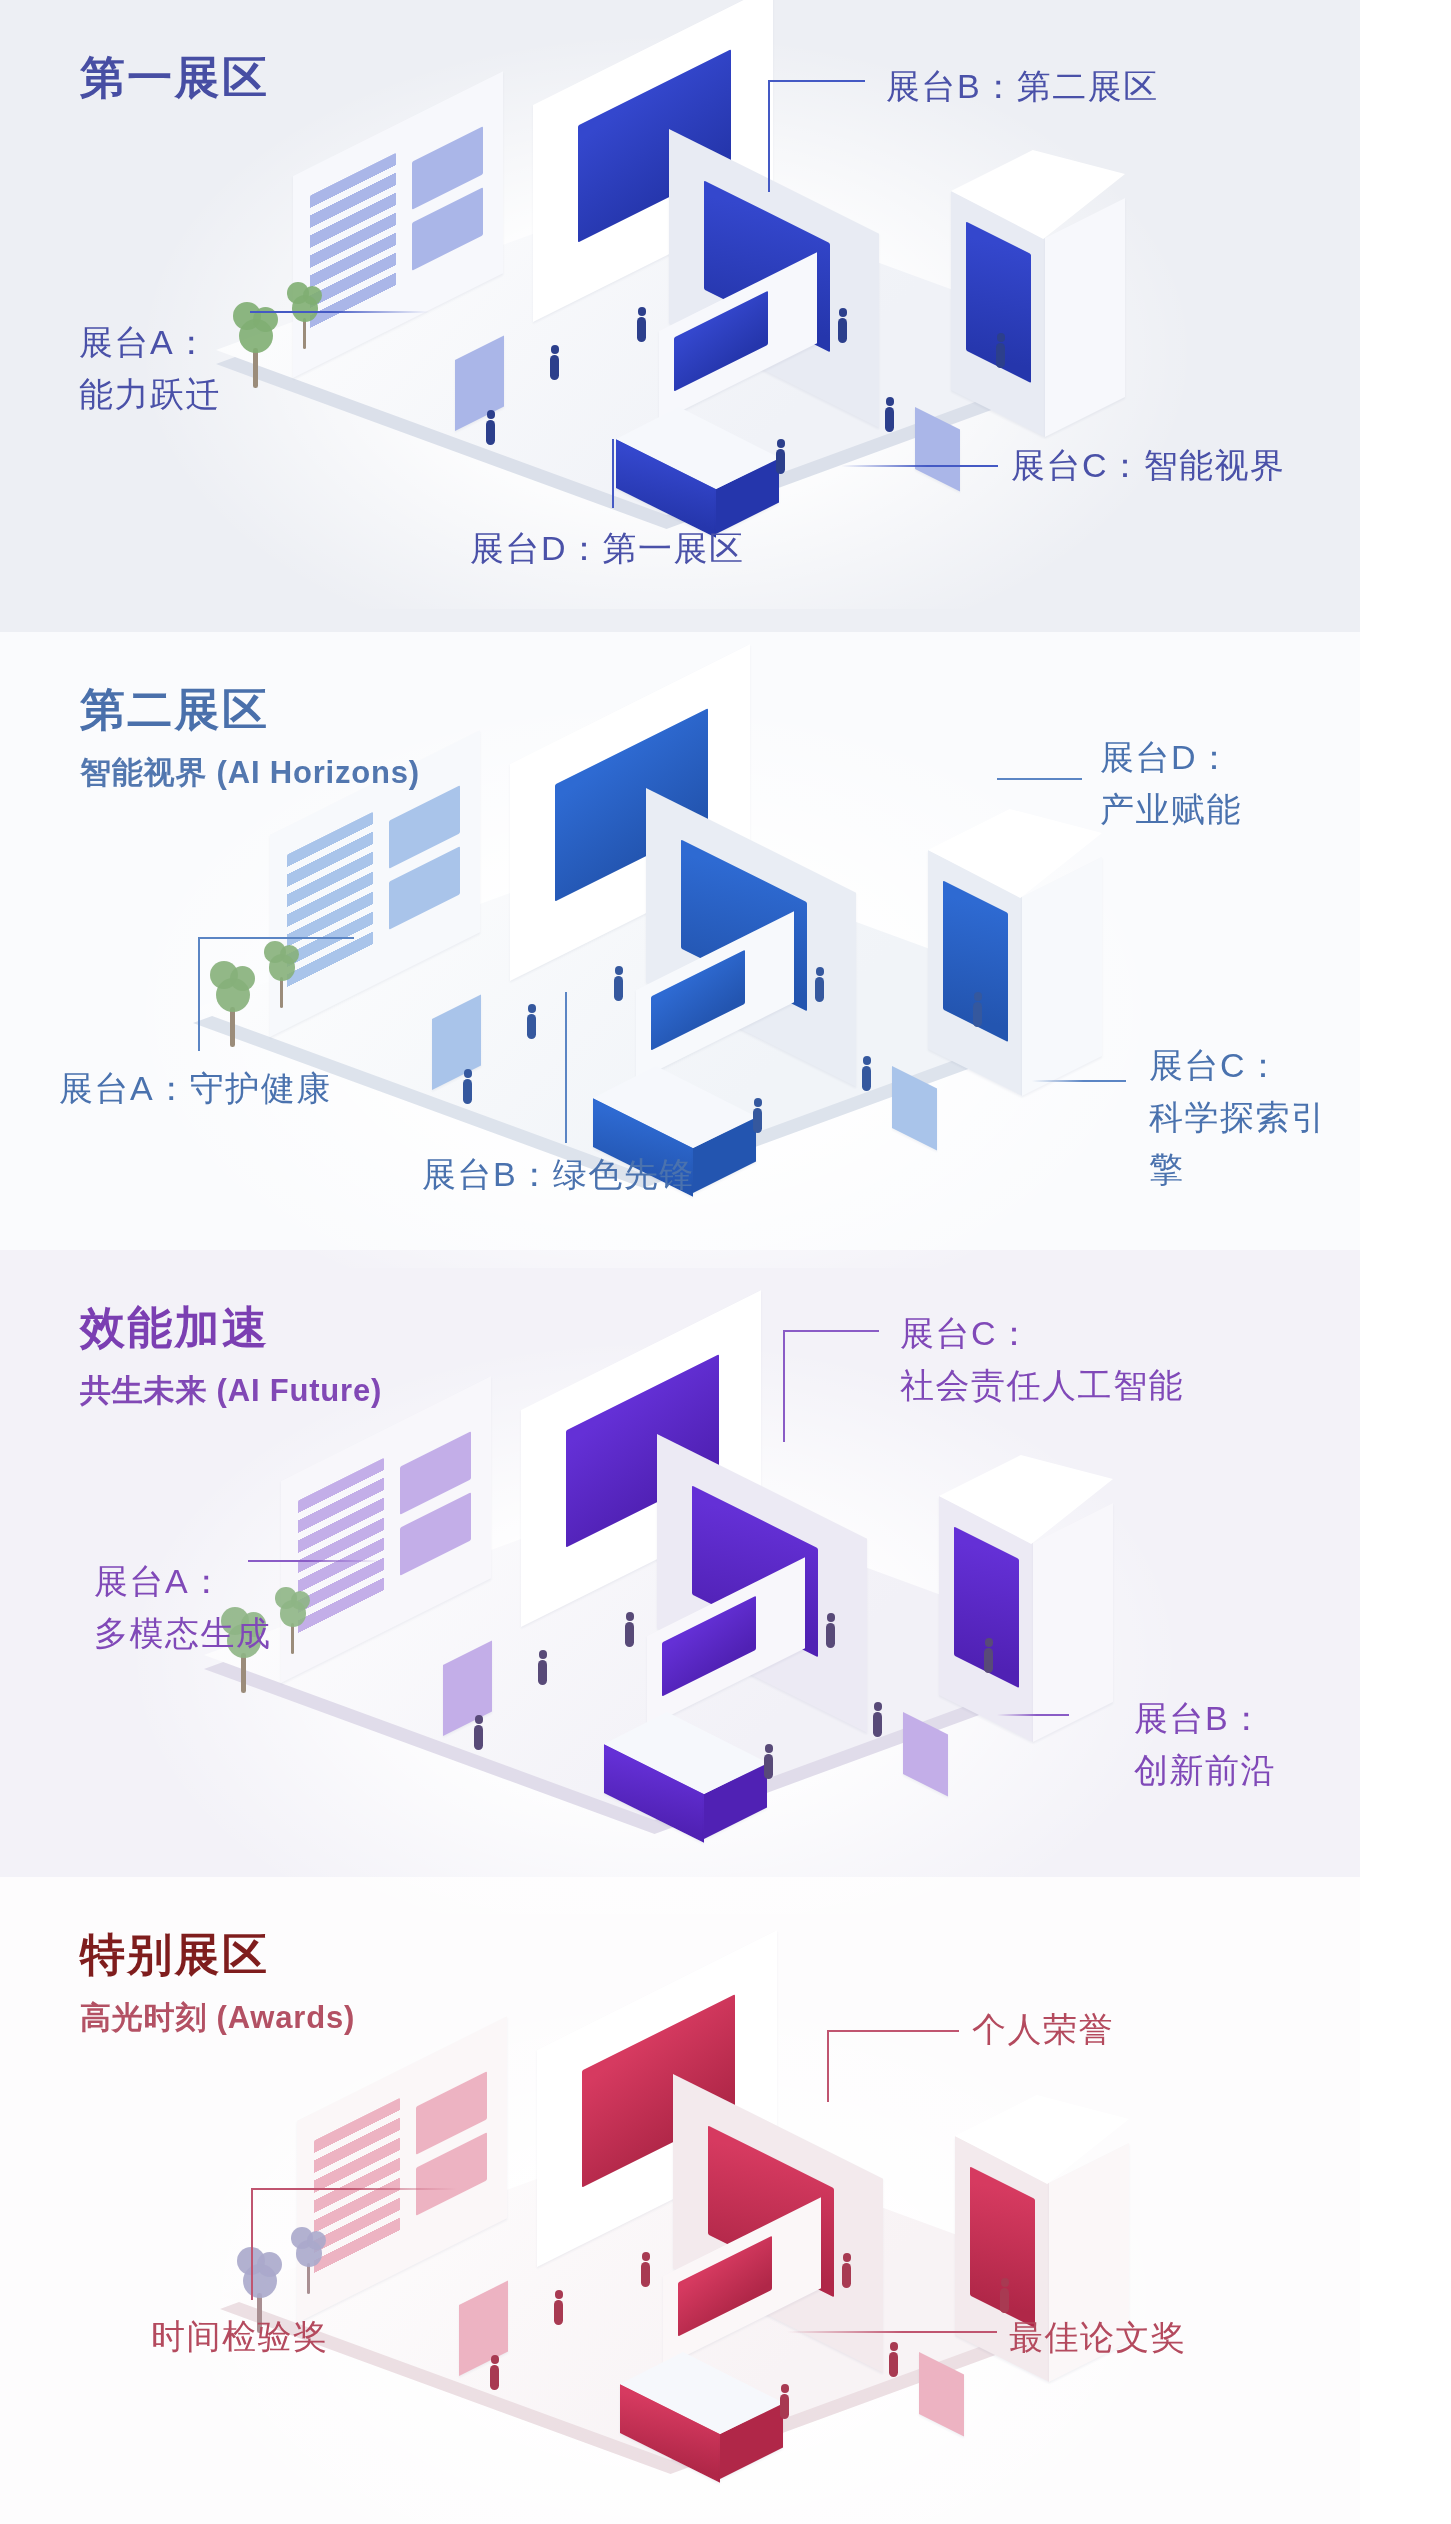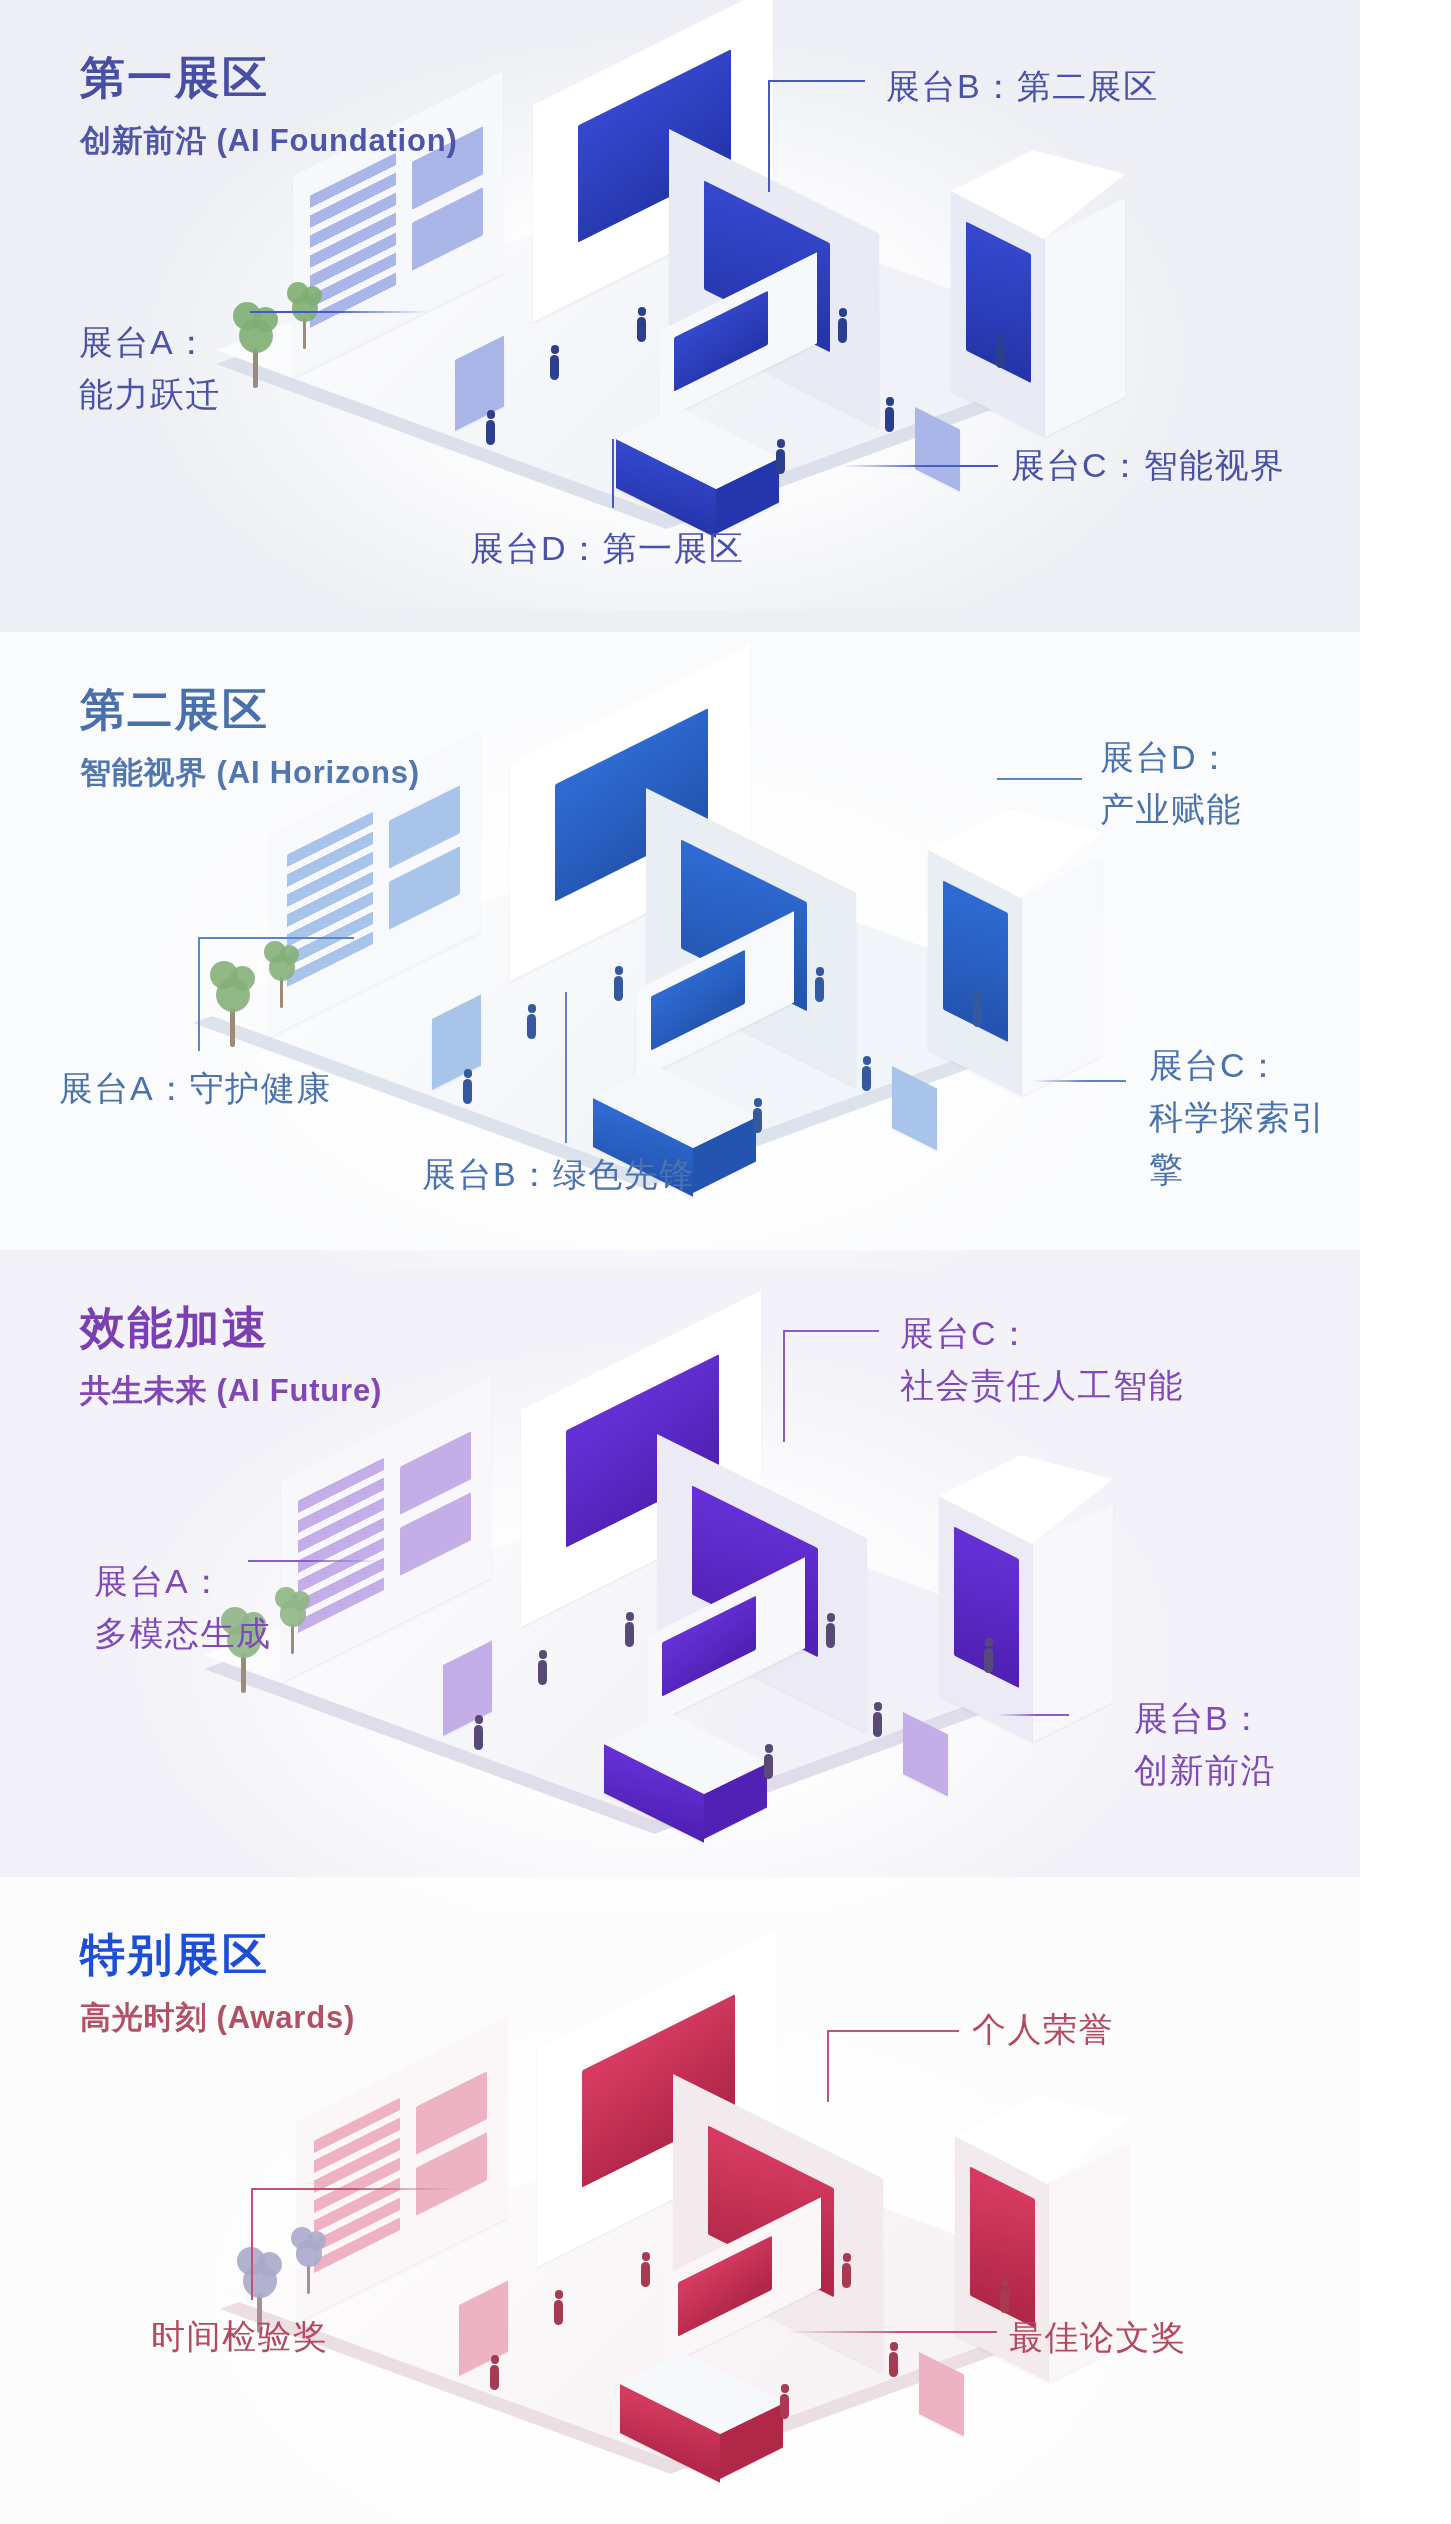--- a/index.html
+++ b/index.html
@@ -66,21 +66,20 @@
   .z4 .lbl-p{left:1009px;top:434px;}
   .z4 .ld-p-h{left:787px;top:454px;width:210px;height:1.5px;}
 </style>
 </head>
 <body>
 
 <div class="page">
 
   <section class="zone z1" style="background: rgb(237, 239, 244);">
     <div class="title" style="color: rgb(71, 78, 163);">第一展区</div>
-    <div class="subtitle" style="color: rgb(71, 78, 163);">创新前沿 (AI Foundation)</div>
     <div class="scene">
         <div style="position: absolute; left: 31px; top: 122px; width: 901px; height: 330px; background: rgb(219, 224, 234); clip-path: polygon(50% 0px, 100% 50%, 50% 100%, 0px 50%);"></div>
         <div style="position: absolute; left: 31px; top: 108px; width: 901px; height: 330px; background: linear-gradient(135deg, rgb(255, 255, 255) 0%, rgb(240, 242, 247) 65%); clip-path: polygon(50% 0px, 100% 50%, 50% 100%, 0px 50%);"></div>
         <div style="position: absolute; left: 108px; top: 99px; width: 210px; height: 202px; background: rgb(247, 248, 252); transform: skewY(-26.5deg); transform-origin: left top; box-shadow: rgba(60, 70, 110, 0.07) 0px 1.5px 2.3px;">
           <div style="position: absolute; left: 17px; top: 28px; width: 86px; height: 137px; background: repeating-linear-gradient(rgb(170, 182, 232) 0px, rgb(170, 182, 232) 12.3px, rgb(247, 248, 252) 12.3px, rgb(247, 248, 252) 20px); border-radius: 1.5px;"></div>
           <div style="position: absolute; left: 119px; top: 45px; width: 71px; height: 48px; background: rgb(170, 182, 232); border-radius: 1.5px;"></div>
           <div style="position: absolute; left: 119px; top: 106px; width: 71px; height: 48px; background: rgb(170, 182, 232); border-radius: 1.5px;"></div>
         </div>
         <div style="position: absolute; left: 348px; top: 28px; width: 240px; height: 217px; background: rgb(255, 255, 255); transform: skewY(-26.5deg); transform-origin: left top; box-shadow: rgba(60, 70, 110, 0.07) 0px 1.5px 2.3px;">
           <div style="position: absolute; left: 45px; top: 43px; width: 153px; height: 117px; background: linear-gradient(165deg, rgb(52, 71, 205) 10%, rgb(37, 54, 172) 90%); border-radius: 1.5px;"></div>
@@ -321,21 +320,21 @@
 
     <div class="lbl lbl-c" style="color: rgb(128, 73, 184);">展台C：
 社会责任人工智能</div>
     <div class="lbl lbl-a" style="color: rgb(128, 73, 184);">展台A：
 多模态生成</div>
     <div class="lbl lbl-b" style="color: rgb(128, 73, 184);">展台B：
 创新前沿</div>
   </section>
 
   <section class="zone z4" style="background: rgb(253, 252, 253);">
-    <div class="title" style="color: #1d4ed8; text-align: right;">特别展区</div>
+    <div class="title" style="color: #7f1d1d; text-align: right;">特别展区</div>
     <div class="subtitle" style="color: rgb(176, 72, 92);">高光时刻 (Awards)</div>
     <div class="scene">
         <div style="position: absolute; left: 31px; top: 122px; width: 901px; height: 330px; background: rgb(236, 223, 227); clip-path: polygon(50% 0px, 100% 50%, 50% 100%, 0px 50%);"></div>
         <div style="position: absolute; left: 31px; top: 108px; width: 901px; height: 330px; background: linear-gradient(135deg, rgb(255, 255, 255) 0%, rgb(248, 243, 245) 65%); clip-path: polygon(50% 0px, 100% 50%, 50% 100%, 0px 50%);"></div>
         <div style="position: absolute; left: 108px; top: 99px; width: 210px; height: 202px; background: rgb(251, 247, 248); transform: skewY(-26.5deg); transform-origin: left top; box-shadow: rgba(60, 70, 110, 0.07) 0px 1.5px 2.3px;">
           <div style="position: absolute; left: 17px; top: 28px; width: 86px; height: 137px; background: repeating-linear-gradient(rgb(237, 179, 194) 0px, rgb(237, 179, 194) 12.3px, rgb(251, 247, 248) 12.3px, rgb(251, 247, 248) 20px); border-radius: 1.5px;"></div>
           <div style="position: absolute; left: 119px; top: 45px; width: 71px; height: 48px; background: rgb(237, 179, 194); border-radius: 1.5px;"></div>
           <div style="position: absolute; left: 119px; top: 106px; width: 71px; height: 48px; background: rgb(237, 179, 194); border-radius: 1.5px;"></div>
         </div>
         <div style="position: absolute; left: 348px; top: 28px; width: 240px; height: 217px; background: rgb(255, 255, 255); transform: skewY(-26.5deg); transform-origin: left top; box-shadow: rgba(60, 70, 110, 0.07) 0px 1.5px 2.3px;">

